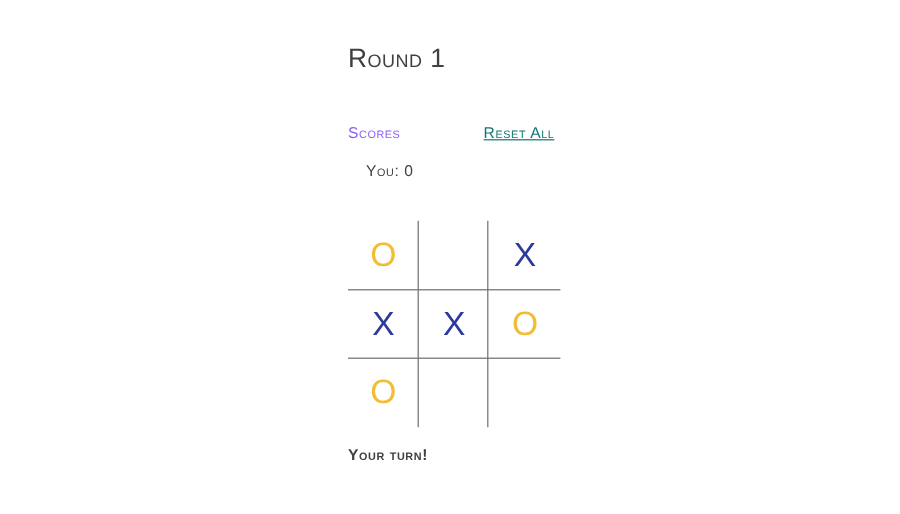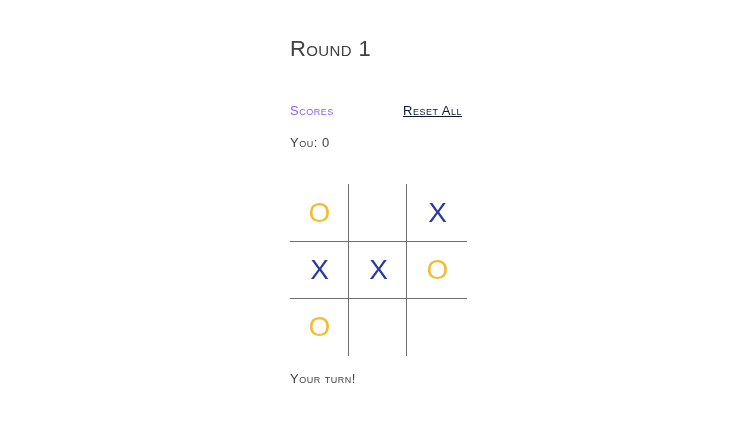--- a/index.html
+++ b/index.html
@@ -56,39 +56,40 @@
     line-height: 1.3;
     white-space: nowrap;
   }
   .reset-all {
     position: absolute;
     left: 113px;
     top: 0;
     font-size: 13px;
     font-variant: small-caps;
     letter-spacing: 0.5px;
-    color: #0f172a;
+    color: #0f766e;
     text-decoration: underline;
     cursor: pointer;
     line-height: 1.3;
     white-space: nowrap;
   }
 
   .score-lines {
     position: absolute;
     left: 0;
     top: 134px;
   }
   .score-line {
     font-size: 13px;
     font-variant: small-caps;
     letter-spacing: 0.5px;
     color: #404040;
     line-height: 18px;
     white-space: nowrap;
+    margin-left: 15px;
   }
 
   
   .board {
     position: absolute;
     left: 0;
     top: 184px;
     width: 177px;
     height: 172px;
   }
@@ -136,20 +137,21 @@
 
   .status {
     position: absolute;
     left: 0;
     top: 371px;
     font-size: 13px;
     font-variant: small-caps;
     letter-spacing: 0.5px;
     color: #404040;
     white-space: nowrap;
+    font-weight: bold;
   }
 </style>
 </head>
 <body>
 
 <div class="page">
 
   <div class="round-title">Round 1</div>
 
   <div class="scores-row">

